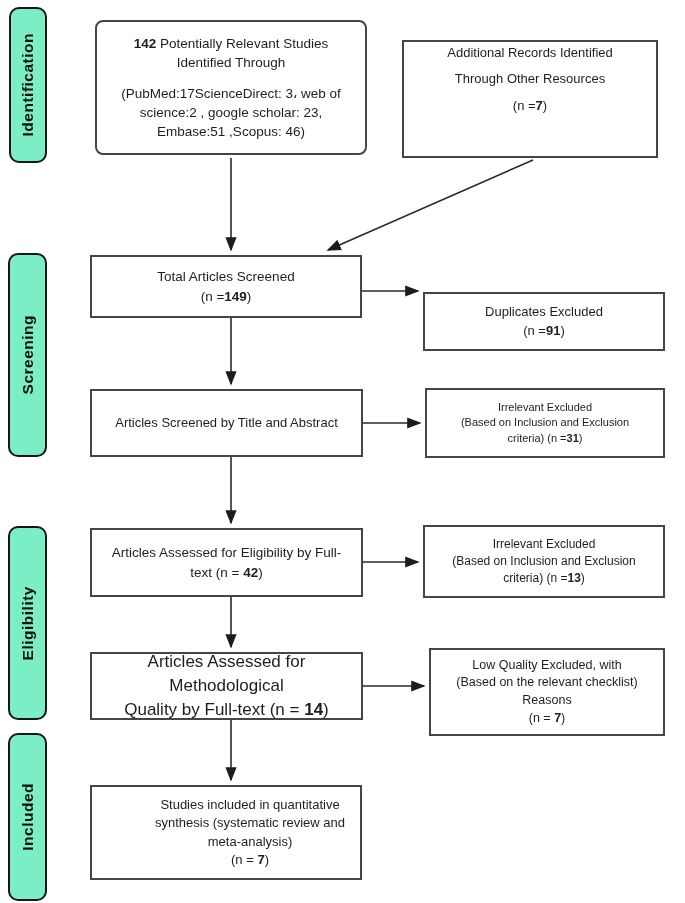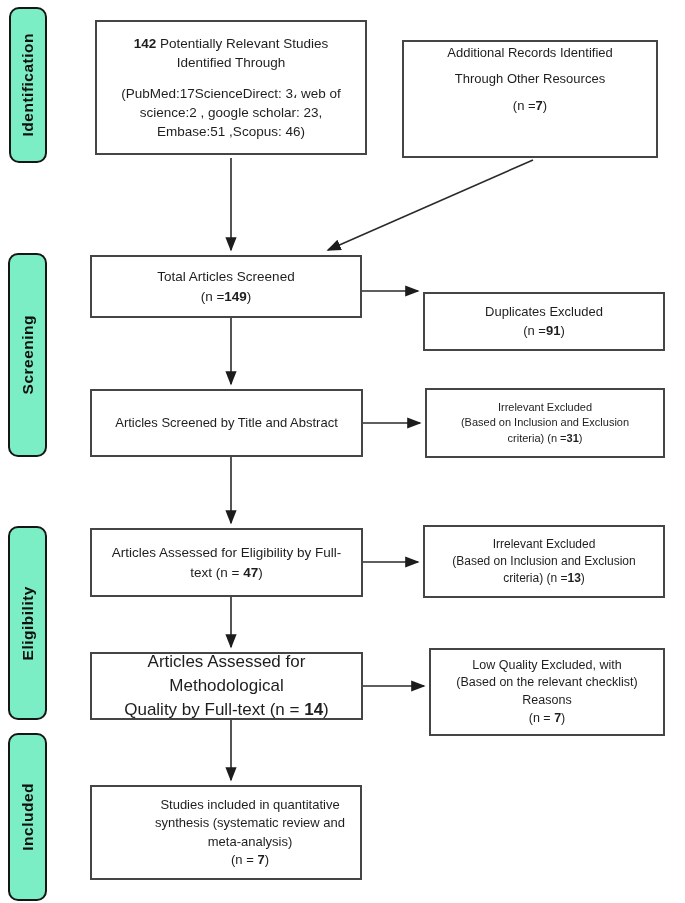--- a/index.html
+++ b/index.html
@@ -55,21 +55,21 @@
   <div class="stage-label" style="left:8px; top:253px; width:39px; height:204px;">
     <span class="vtext">Screening</span>
   </div>
   <div class="stage-label" style="left:8px; top:526px; width:39px; height:194px;">
     <span class="vtext">Eligibility</span>
   </div>
   <div class="stage-label" style="left:8px; top:733px; width:39px; height:168px;">
     <span class="vtext">Included</span>
   </div>
 
-  <div class="box" style="left:95px; top:20px; width:272px; height:135px; font-size:13.5px;">
+  <div class="box" style="left:95px; top:20px; width:272px; height:135px; font-size:13.5px;border-radius:8px;">
       <div class="line"><b>142</b><span> Potentially Relevant Studies</span></div>
       <div class="line"><span>Identified Through</span></div>
       <div class="line blank"></div>
       <div class="line"><span>(PubMed:17ScienceDirect: 3، web of</span></div>
       <div class="line"><span>science:2 , google scholar: 23,</span></div>
       <div class="line"><span>Embase:51 ,Scopus: 46)</span></div>
     </div>
 
   <div class="box top-align" style="left:402px; top:40px; width:256px; height:118px; font-size:13px;">
       <div class="line"><span>Additional Records Identified</span></div>
@@ -92,21 +92,21 @@
     </div>
 
   <div class="box" style="left:425px; top:388px; width:240px; height:70px; font-size:11px;">
       <div class="line"><span>Irrelevant Excluded</span></div>
       <div class="line"><span>(Based on Inclusion and Exclusion</span></div>
       <div class="line"><span>criteria)  (n =</span><b>31</b><span>)</span></div>
     </div>
 
   <div class="box" style="left:90px; top:528px; width:273px; height:69px; font-size:13.5px;">
       <div class="line"><span>Articles Assessed for Eligibility by Full-</span></div>
-      <div class="line"><span>text (n = </span><b>47</b><span>)</span></div>
+      <div class="line"><span>text (n = </span><b>42</b><span>)</span></div>
     </div>
 
   <div class="box" style="left:423px; top:525px; width:242px; height:73px; font-size:12px;">
       <div class="line"><span>Irrelevant Excluded</span></div>
       <div class="line"><span>(Based on Inclusion and Exclusion</span></div>
       <div class="line"><span>criteria) (n =</span><b>13</b><span>)</span></div>
     </div>
 
   <div class="box" style="left:90px; top:652px; width:273px; height:68px; font-size:17px;">
       <div class="line"><span>Articles Assessed for Methodological</span></div>

